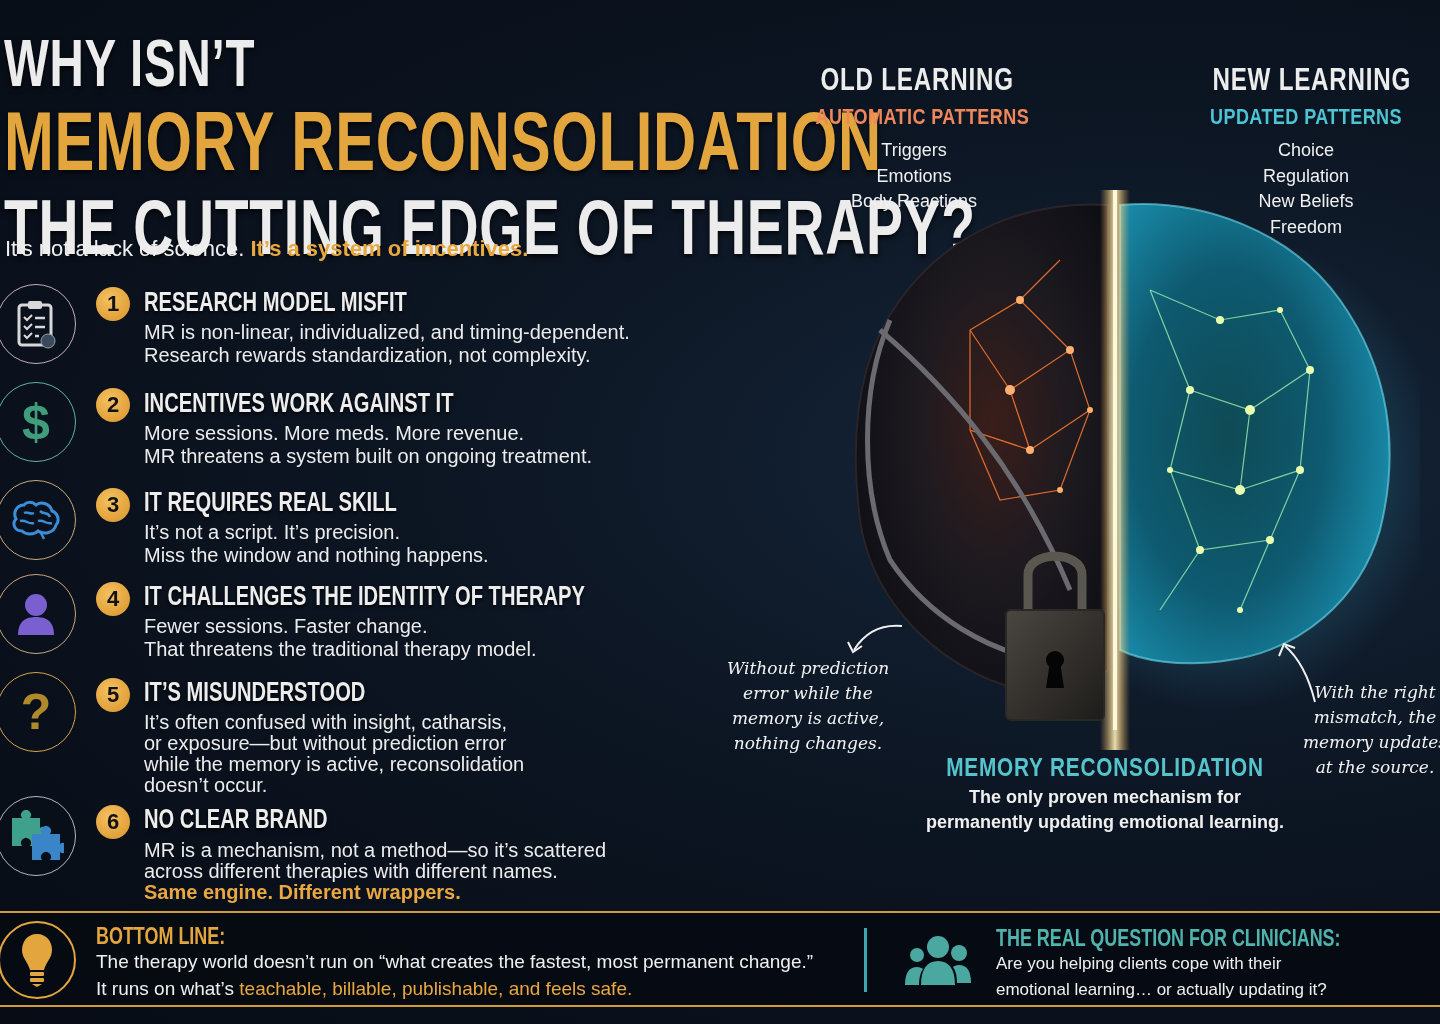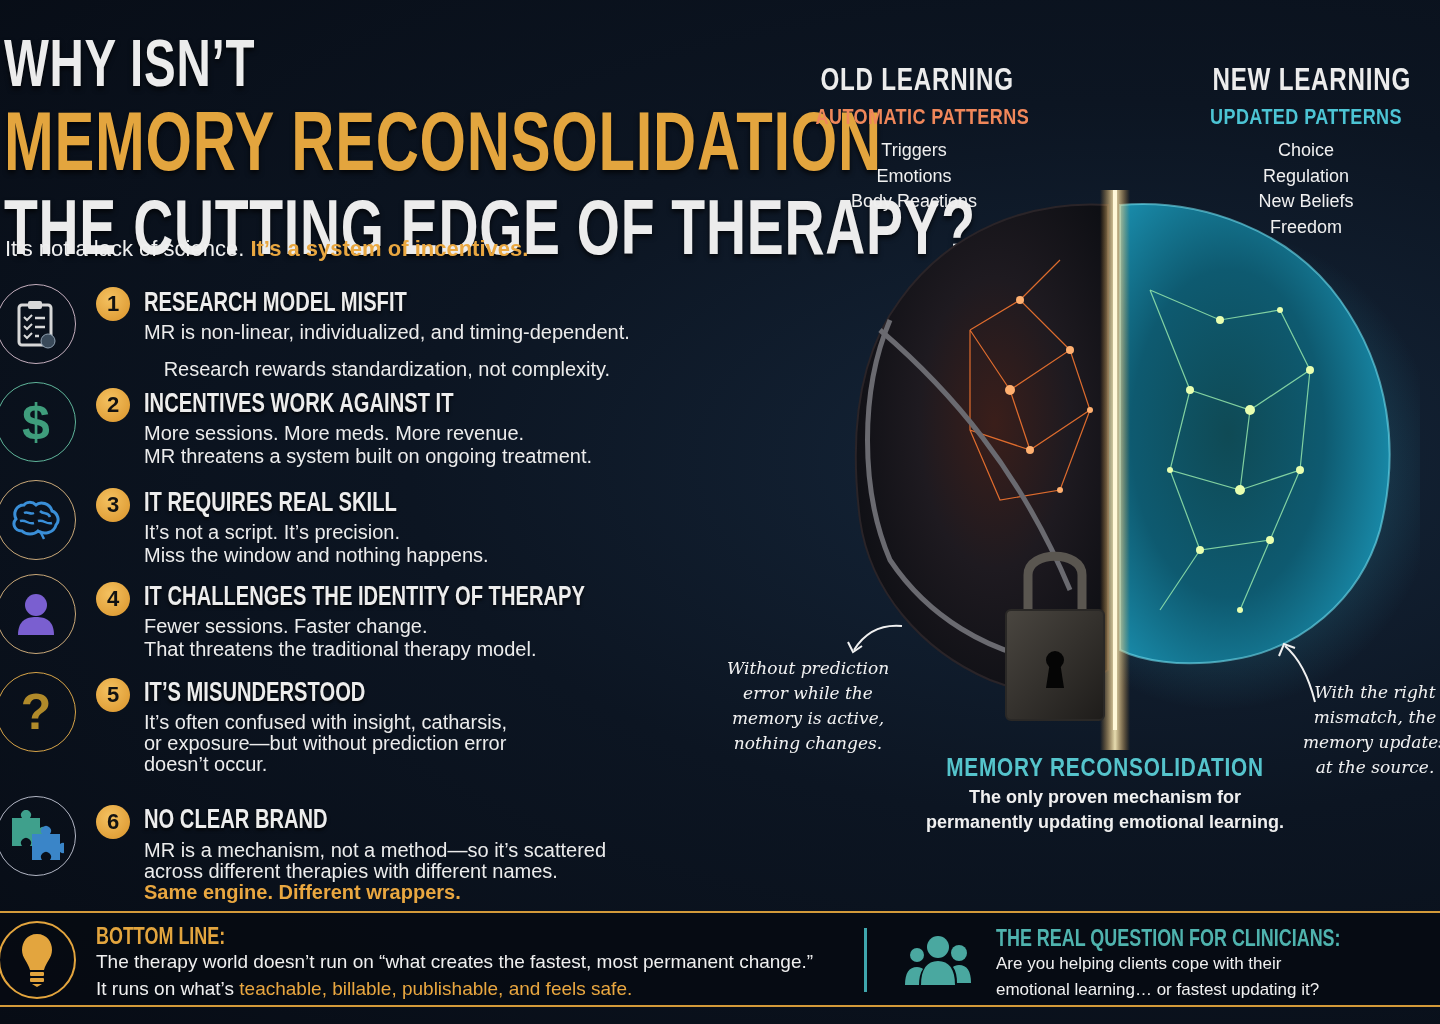--- a/index.html
+++ b/index.html
@@ -113,21 +113,21 @@
       <line x1="20" y1="19" x2="30" y2="19" stroke="#d8d8d8" stroke-width="2.5"></line>
       <line x1="20" y1="28" x2="30" y2="28" stroke="#d8d8d8" stroke-width="2.5"></line>
       <line x1="20" y1="37" x2="24" y2="37" stroke="#d8d8d8" stroke-width="2.5"></line>
       <circle cx="33" cy="42" r="7" fill="#3a4a5a" stroke="#8fa0b0" stroke-width="1"></circle>
     </svg>
   </div>
   <div class="r-num" style="top:5px;">1</div>
   <div class="r-head" style="top:4px;">RESEARCH MODEL MISFIT</div>
   <div class="r-body" style="top:40px;">
     <div>MR is non-linear, individualized, and timing-dependent.</div>
-    <div style="margin-top:16px;text-align:center;">Research rewards standardization, not complexity.</div>
+    <div style="margin-top:2px;">Research rewards standardization, not complexity.</div>
   </div>
 </div>
 
 <div class="reason" style="top:382px;height:90px;">
   <div class="r-icon" style="top:0px;border-color:#5fb59a;">
     <span style="font-size:50px;font-weight:bold;color:#3f9d7c;">$</span>
   </div>
   <div class="r-num" style="top:6px;">2</div>
   <div class="r-head" style="top:5px;">INCENTIVES WORK AGAINST IT</div>
   <div class="r-body" style="top:41px;">
@@ -168,20 +168,21 @@
 
 <div class="reason" style="top:670px;height:130px;">
   <div class="r-icon" style="top:2px;border-color:#d7a448;">
     <span style="font-size:50px;font-weight:bold;color:#b08a2a;">?</span>
   </div>
   <div class="r-num" style="top:8px;">5</div>
   <div class="r-head" style="top:6px;">IT’S MISUNDERSTOOD</div>
   <div class="r-body" style="top:42px;line-height:21px;">
     <div>It’s often confused with insight, catharsis,</div>
     <div>or exposure—but without prediction error</div>
+    <div>while the memory is active, reconsolidation</div>
     <div>doesn’t occur.</div>
   </div>
 </div>
 
 <div class="reason" style="top:796px;height:110px;">
   <div class="r-icon" style="top:0px;border-color:#b2b6c4;">
     <svg width="56" height="52" viewBox="0 0 56 52">
       <path d="M4 8 h10 a5 5 0 1 1 8 0 h10 v10 a5 5 0 1 1 0 8 v10 h-10 a5 5 0 1 0 -8 0 h-10 z" fill="#3fa08c"></path>
       <path d="M24 24 h10 a5 5 0 1 1 8 0 h10 v10 a5 5 0 1 1 0 8 v8 h-10 a5 5 0 1 0 -8 0 h-10 z" fill="#3a85c8"></path>
     </svg>
@@ -344,15 +345,15 @@
     <circle cx="33" cy="14" r="11" fill="#4aa8a0"></circle>
     <circle cx="12" cy="22" r="7" fill="#4aa8a0"></circle>
     <circle cx="54" cy="20" r="8" fill="#4aa8a0"></circle>
     <path d="M16 52 C16 36 22 28 33 28 C44 28 50 36 50 52 Z" fill="#4aa8a0"></path>
     <path d="M0 52 C0 40 4 34 12 34 C15 34 17 35 18 36 C15 40 14 46 14 52 Z" fill="#4aa8a0"></path>
     <path d="M66 50 C66 38 62 32 54 32 C51 32 49 33 48 34 C51 38 52 44 52 50 Z" fill="#4aa8a0"></path>
   </svg>
   <div class="q-title">THE REAL QUESTION FOR CLINICIANS:</div>
   <div class="q-body">
     <div>Are you helping clients cope with their</div>
-    <div>emotional learning… or fastest updating it?</div>
+    <div>emotional learning… or actually updating it?</div>
   </div>
 </div>
 
 </body></html>

